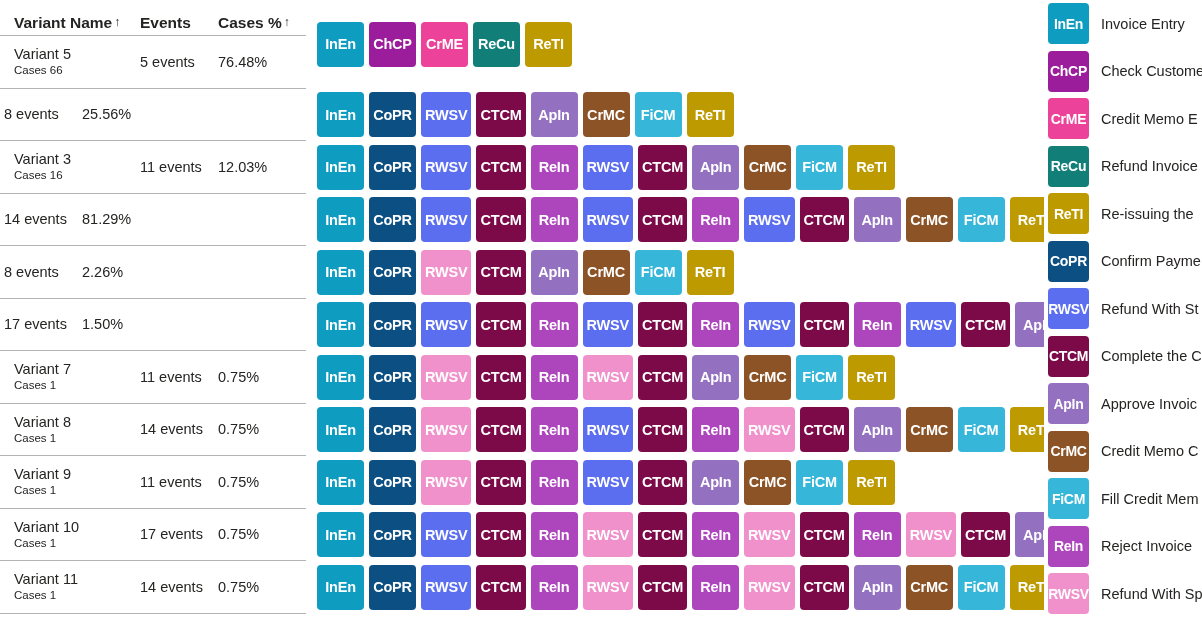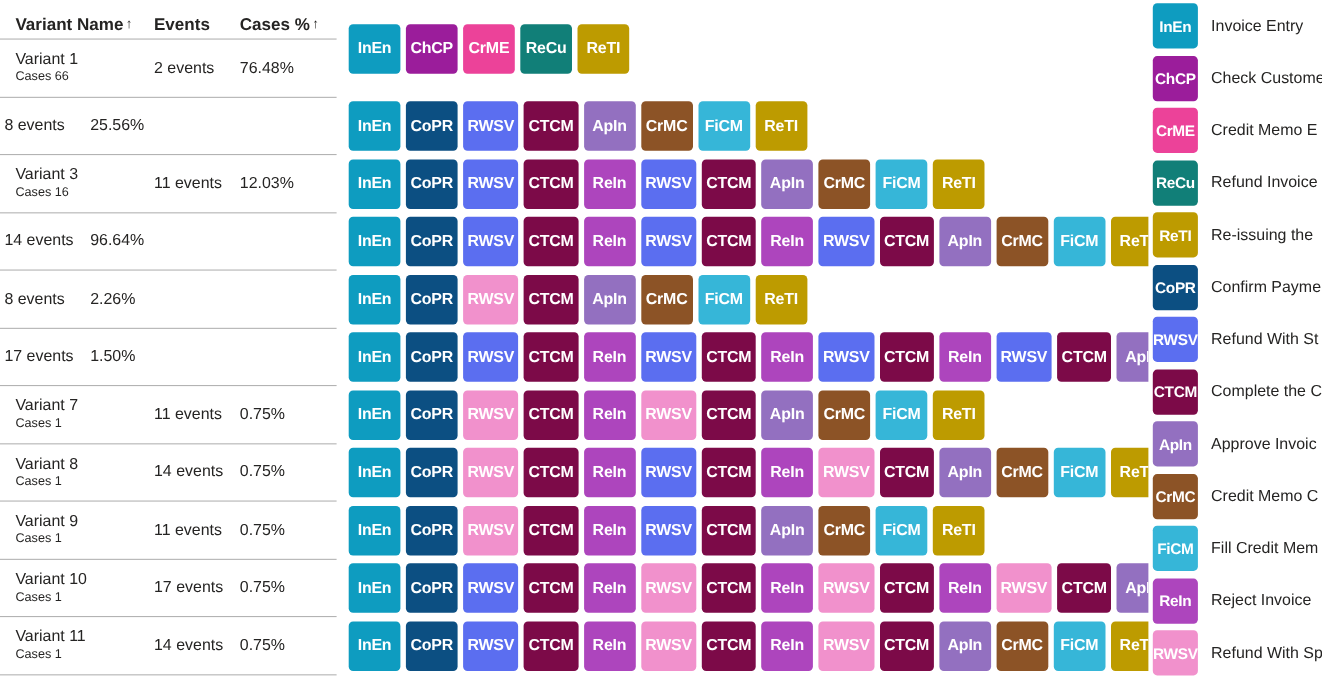--- a/index.html
+++ b/index.html
@@ -169,41 +169,41 @@
 
   <div id="variant-table">
     <div class="vt-head">
       <div class="col col-name"><span>Variant Name</span><span class="sort-arrow">↑</span></div>
       <div class="col col-events"><span>Events</span></div>
       <div class="col col-cases"><span>Cases %</span><span class="sort-arrow">↑</span></div>
     </div>
     <div id="vt-body">
         <div class="vt-row">
           <div class="cell-name">
-            <span class="name-main">Variant 1</span>
+            <span class="name-main">Variant 5</span>
             <span class="name-sub">Cases 66</span>
           </div>
-          <div class="cell-events">2 events</div>
+          <div class="cell-events">5 events</div>
           <div class="cell-cases">76.48%</div>
         </div>
         <div class="vt-row">
           <div class="cell-events">8 events</div>
           <div class="cell-cases">25.56%</div>
         </div>
         <div class="vt-row">
           <div class="cell-name">
             <span class="name-main">Variant 3</span>
             <span class="name-sub">Cases 16</span>
           </div>
           <div class="cell-events">11 events</div>
           <div class="cell-cases">12.03%</div>
         </div>
         <div class="vt-row">
           <div class="cell-events">14 events</div>
-          <div class="cell-cases">96.64%</div>
+          <div class="cell-cases">81.29%</div>
         </div>
         <div class="vt-row">
           <div class="cell-events">8 events</div>
           <div class="cell-cases">2.26%</div>
         </div>
         <div class="vt-row">
           <div class="cell-events">17 events</div>
           <div class="cell-cases">1.50%</div>
         </div>
         <div class="vt-row">

